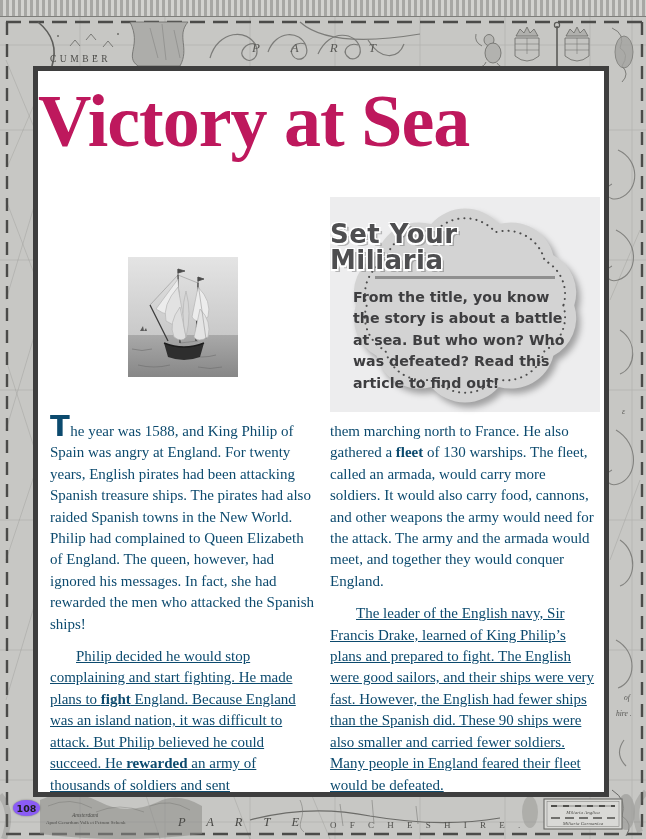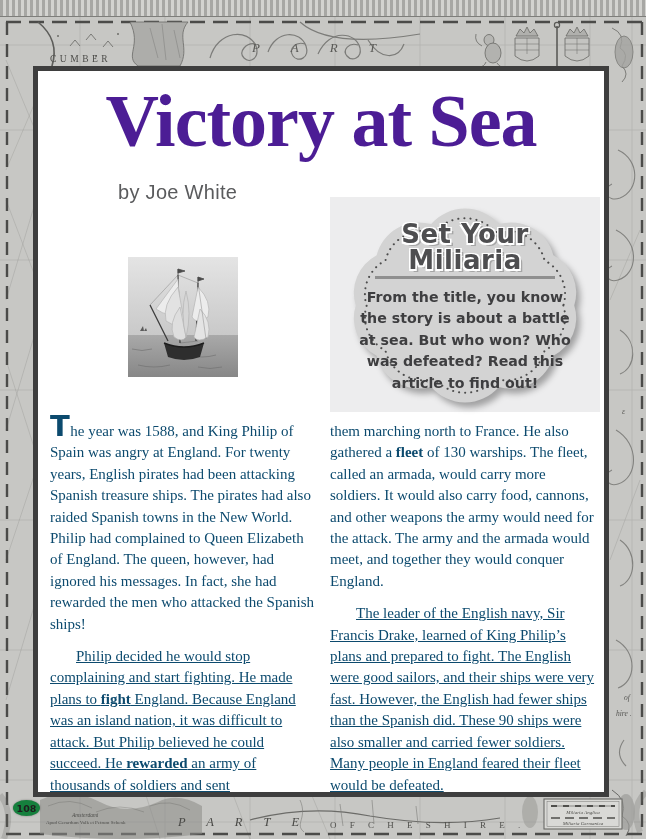--- a/index.html
+++ b/index.html
@@ -8,53 +8,53 @@
   svg text{user-select:none;}
 
   
   .map-bg{position:absolute;left:0;top:0;width:646px;height:839px;display:block;}
 
   
   .panel{position:absolute;left:33px;top:66px;width:576px;height:731px;box-sizing:border-box;
          background:#ffffff;border:5px solid #3e3e3e;}
   .panel-inner{position:relative;width:566px;height:721px;}
 
-  .page-title{position:absolute;left:0;top:12px;width:566px;margin:0;text-align:center;
+  .page-title{position:absolute;left:0;top:12px;width:566px;margin:0;
               font-family:"Liberation Serif",serif;font-weight:700;font-size:74px;line-height:1.05;
-              color:#4c1d95;letter-spacing:-1px;}
+              color:#be185d;letter-spacing:-1px;}
   .byline{position:absolute;left:80px;top:110px;font-family:"Liberation Sans",sans-serif;
           font-size:20px;color:#5a5b5d;letter-spacing:.3px;}
 
   .ship{position:absolute;left:90px;top:186px;width:110px;height:120px;display:block;}
 
   
   .purpose-wrap{position:absolute;left:292px;top:126px;width:270px;height:215px;background:#ededee;}
   .cloud-svg{position:absolute;left:0;top:0;width:270px;height:215px;display:block;
              filter:drop-shadow(4px 5px 3px rgba(0,0,0,.32));}
-  .purpose-text{position:absolute;left:0;top:0;width:270px;height:247px;text-align:center;
+  .purpose-text{position:absolute;left:0;top:0;width:270px;height:247px;text-align:left;
                 font-family:"DejaVu Sans",sans-serif;color:#454547;}
   .purpose-title{margin:24px 0 0 0;font-size:26px;line-height:1.0;font-weight:bold;color:#4e4e50;
                  letter-spacing:.5px;
                  text-shadow:-1.5px -1.5px 0 #fff,1.5px -1.5px 0 #fff,-1.5px 1.5px 0 #fff,
                              1.5px 1.5px 0 #fff,3px 3px 0 rgba(110,110,110,.45);}
   .purpose-underline{width:180px;height:2.5px;background:#8f8f8f;margin:3px auto 8px auto;}
   .purpose-body{width:224px;margin:4px auto;font-size:14.2px;font-weight:bold;line-height:1.52;
                 color:#3e3e40;}
 
   
   .cols{position:absolute;left:12px;top:350px;width:545px;display:flex;gap:15px;}
   .col{width:265px;font-size:15px;line-height:21.4px;color:#0c4a6e;text-align:left;}
   .col p{margin:0 0 11px 0;}
   .col p.indent{text-indent:26px;text-decoration:underline;}
   .dropcap{font-family:"DejaVu Sans",sans-serif;font-weight:bold;font-size:29px;line-height:0;
            letter-spacing:.5px;}
   b{font-weight:bold;}
 
   
-  .page-num{position:absolute;left:13px;top:800px;width:27px;height:16px;background:#15803d;
+  .page-num{position:absolute;left:13px;top:800px;width:27px;height:16px;background:#8b5cf6;
             border-radius:50%;display:flex;align-items:center;justify-content:center;
             font-family:"DejaVu Sans",sans-serif;font-weight:bold;font-size:9.5px;color:#1e1e1e;
             box-shadow:0 0 2px rgba(0,0,0,.4);}
 </style>
 </head>
 <body>
 
 <svg class="map-bg" viewBox="0 0 646 839">
   <defs>
     <pattern id="stripes" width="6" height="16" patternUnits="userSpaceOnUse">
@@ -196,21 +196,20 @@
   <text x="46" y="824" font-family="Liberation Serif,serif" font-size="5" fill="#4e4e4b">Apud Gerardum Valk et Petrum Schenk</text>
   <text x="624" y="700" font-family="Liberation Serif,serif" font-style="italic" font-size="7.5" fill="#555552">of</text>
   <text x="616" y="716" font-family="Liberation Serif,serif" font-style="italic" font-size="7.5" fill="#555552">hire .</text>
 </svg>
 
 <div class="panel">
   <div class="panel-inner">
 
     <h1 class="page-title">Victory at Sea</h1>
 
-    <div class="byline">by Joe White</div>
 
     <svg class="ship" viewBox="0 0 110 120">
       <defs>
         <linearGradient id="sky" x1="0" y1="0" x2="0" y2="1">
           <stop offset="0" stop-color="#e4e4e4"></stop>
             <stop offset="1" stop-color="#c9c9c9"></stop>
         </linearGradient>
         <linearGradient id="sea" x1="0" y1="0" x2="0" y2="1">
           <stop offset="0" stop-color="#a9a9a9"></stop>
             <stop offset="1" stop-color="#878787"></stop>

